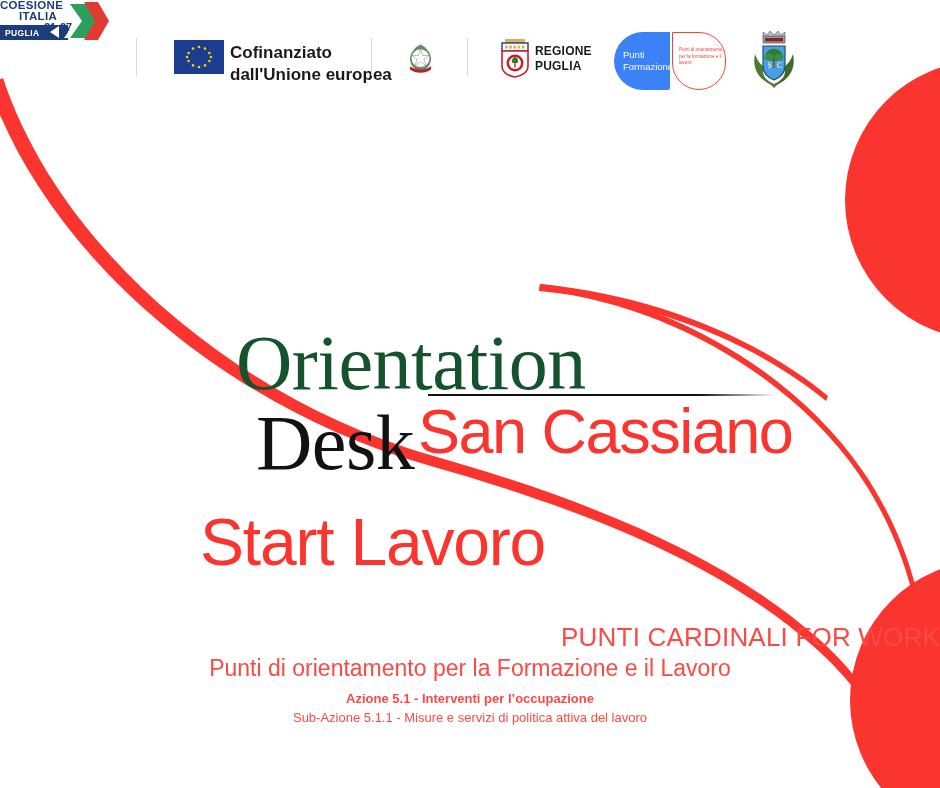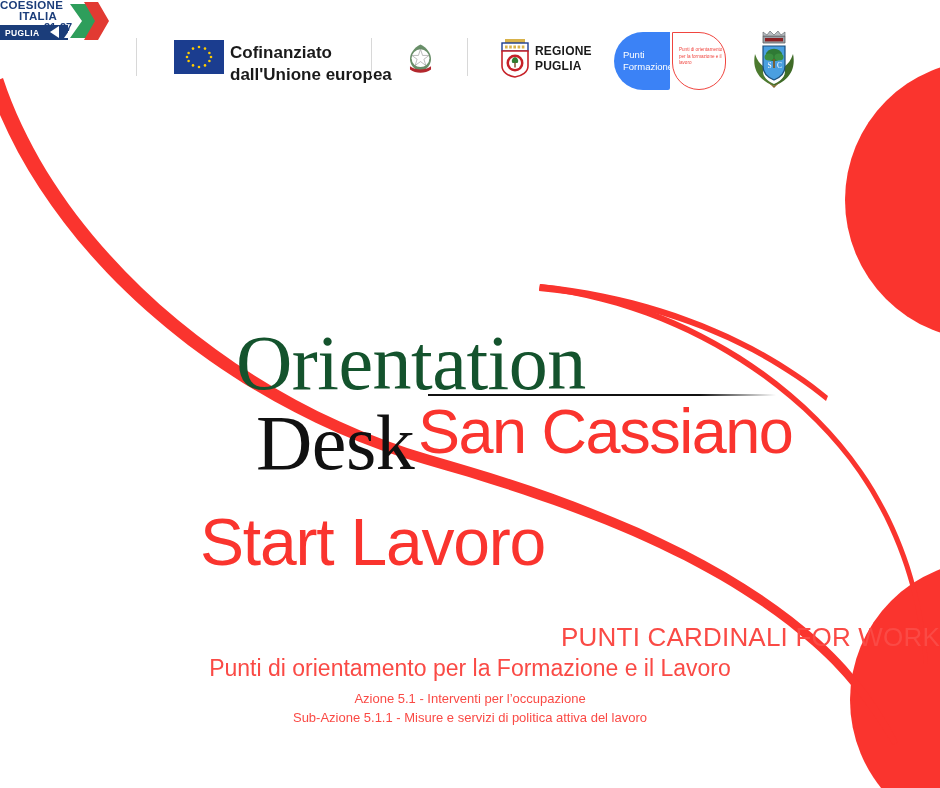--- a/index.html
+++ b/index.html
@@ -163,21 +163,21 @@
     font-size:26px;color:#fa4a45;letter-spacing:.2px;font-weight:normal;
   }
   .t-porient{
     position:absolute;left:0;top:655px;width:940px;text-align:center;
     font-family:"Liberation Sans", sans-serif;
     font-size:23px;color:#fa4a45;letter-spacing:0;font-weight:normal;
   }
   .t-az1{
     position:absolute;left:0;top:691px;width:940px;text-align:center;
     font-family:"Liberation Sans", sans-serif;
-    font-size:13px;color:#fa4a45;font-weight:normal;
+    font-size:13px;color:#fa4a45;font-weight:bold;
   }
   .t-az2{
     position:absolute;left:0;top:710px;width:940px;text-align:center;
     font-family:"Liberation Sans", sans-serif;
     font-size:13px;color:#fa4a45;font-weight:normal;
   }
 </style>
 </head>
 <body>
 

